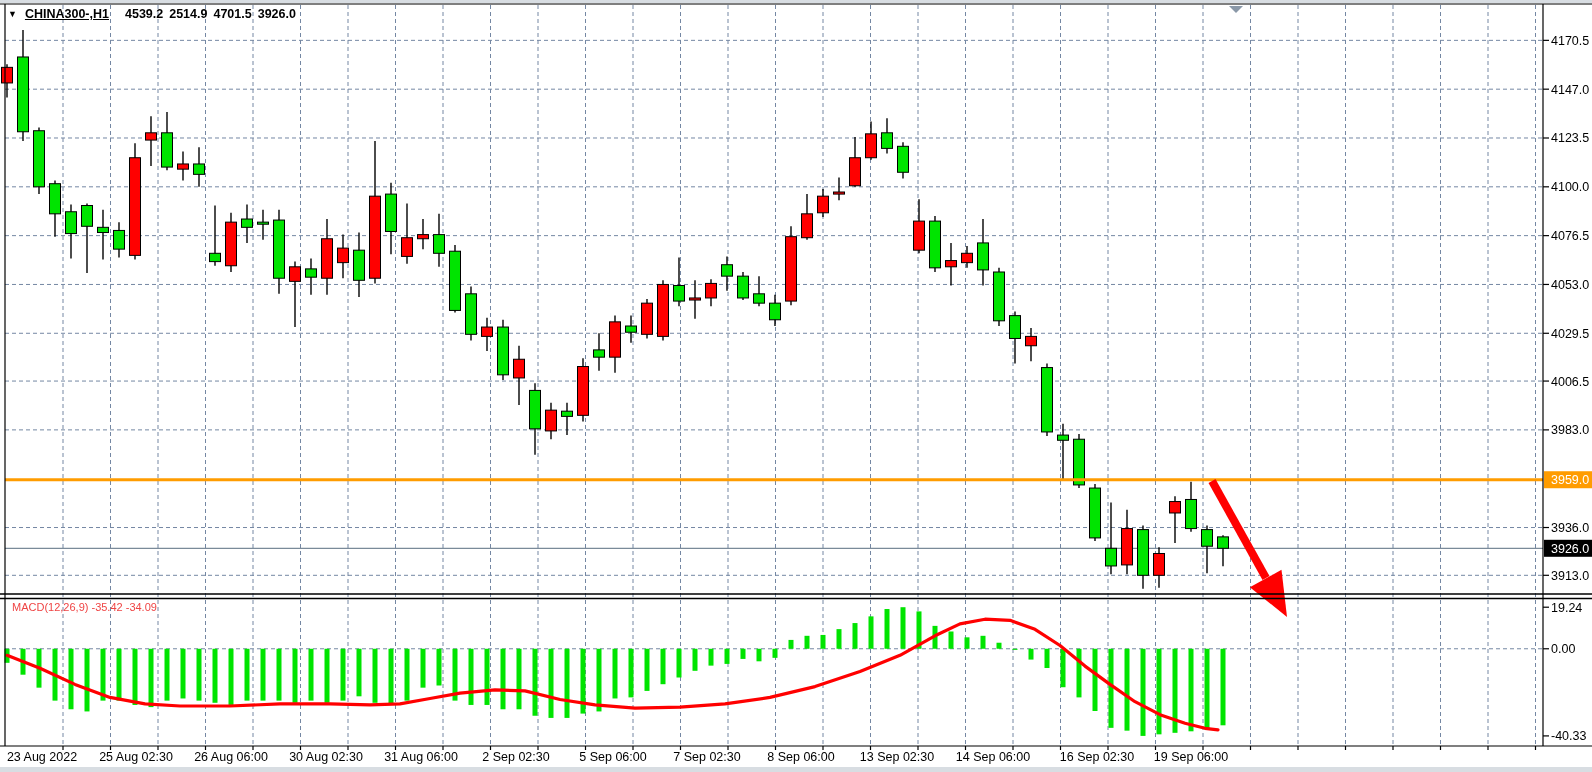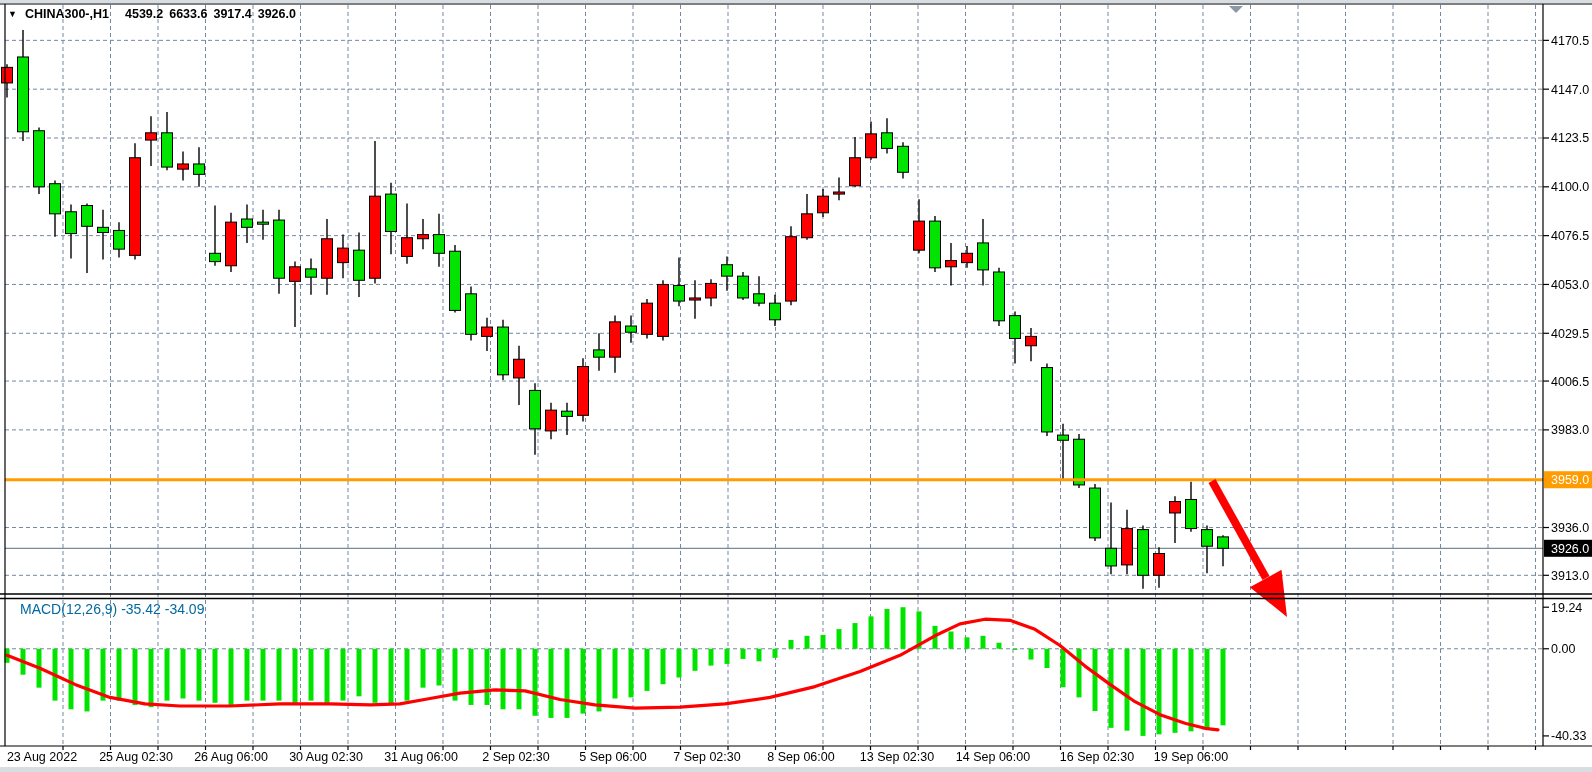--- a/index.html
+++ b/index.html
@@ -5,22 +5,22 @@
   html,body{margin:0;padding:0;background:#fff;}
   .win{position:relative;width:1592px;height:772px;background:#ffffff;overflow:hidden;
        font-family:"Liberation Sans",sans-serif;-webkit-font-smoothing:antialiased;}
   .strip{position:absolute;left:0;width:1592px;background:#d8dde2;}
   .strip.top{top:0;height:3px;}
   .strip.bottom{top:767px;height:5px;}
   svg{position:absolute;left:0;top:0;}
   .hdr{position:absolute;left:8px;top:7px;font-size:12.5px;font-weight:700;color:#000;
        display:flex;align-items:center;gap:6px;white-space:nowrap;}
   .hdr .tri{font-size:9px;margin-right:2px;}
-  .hdr .sym{margin-right:10px;}
-  .macd-lbl{position:absolute;left:20px;top:601px;font-size:14px;color:#0369a1;white-space:nowrap;}
+  .hdr .sym{margin-right:10px;text-decoration:underline;}
+  .macd-lbl{position:absolute;left:12px;top:601px;font-size:11px;color:#ef4444;white-space:nowrap;}
   text{font-family:"Liberation Sans",sans-serif;}
 </style>
 </head>
 <body>
 
 <div class="win">
   <svg id="chart" width="1592" height="772">
     <g id="g-grid">
         <line x1="63" y1="5" x2="63" y2="746" stroke="#7487a3" stroke-width="1" stroke-dasharray="4 3"></line>
         <line x1="110.5" y1="5" x2="110.5" y2="746" stroke="#7487a3" stroke-width="1" stroke-dasharray="4 3"></line>
@@ -407,22 +407,22 @@
         <text x="993" y="761" font-size="12.5px" fill="#000000" text-anchor="middle">14 Sep 06:00</text>
         <text x="1097" y="761" font-size="12.5px" fill="#000000" text-anchor="middle">16 Sep 02:30</text>
         <text x="1191" y="761" font-size="12.5px" fill="#000000" text-anchor="middle">19 Sep 06:00</text>
       </g>
   </svg>
 
   <div class="hdr">
     <span class="tri">▼</span>
     <span class="sym">CHINA300-,H1</span>
     <span>4539.2</span>
-    <span>6633.6</span>
-    <span>3917.4</span>
+    <span>2514.9</span>
+    <span>4701.5</span>
     <span>3926.0</span>
   </div>
 
   <div class="macd-lbl">MACD(12,26,9) -35.42 -34.09</div>
 
   <div class="strip top"></div>
   <div class="strip bottom"></div>
 </div>
 
 </body></html>

